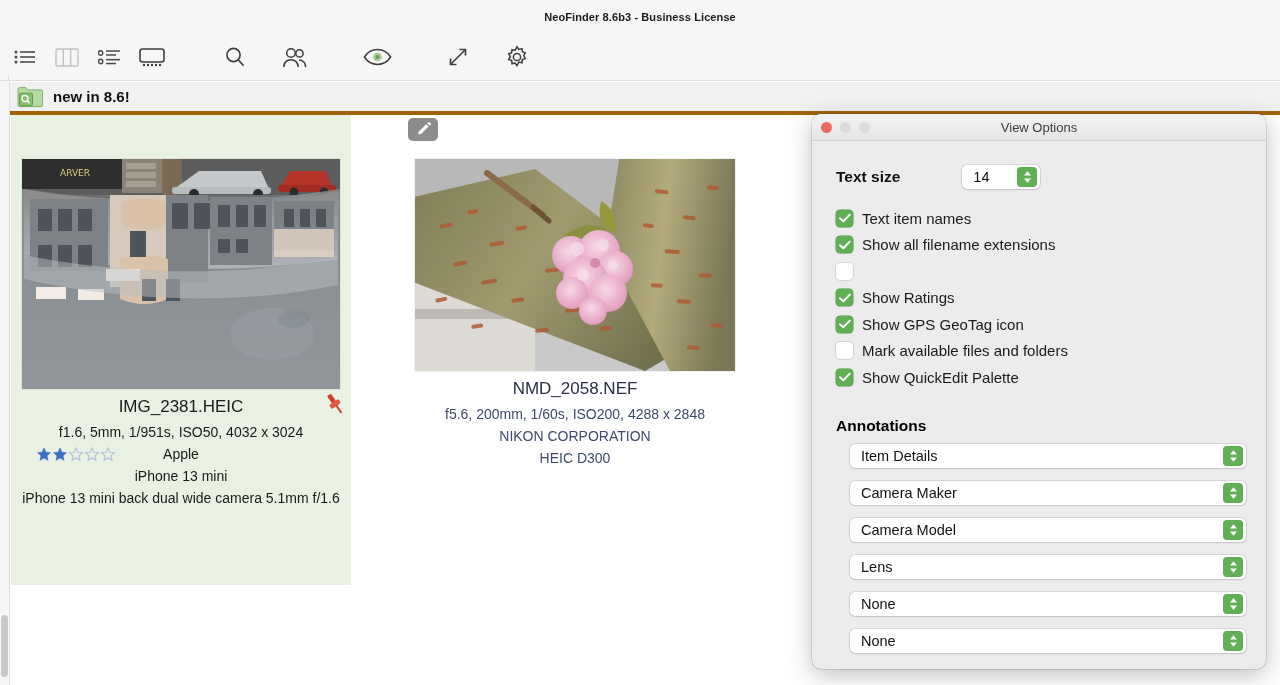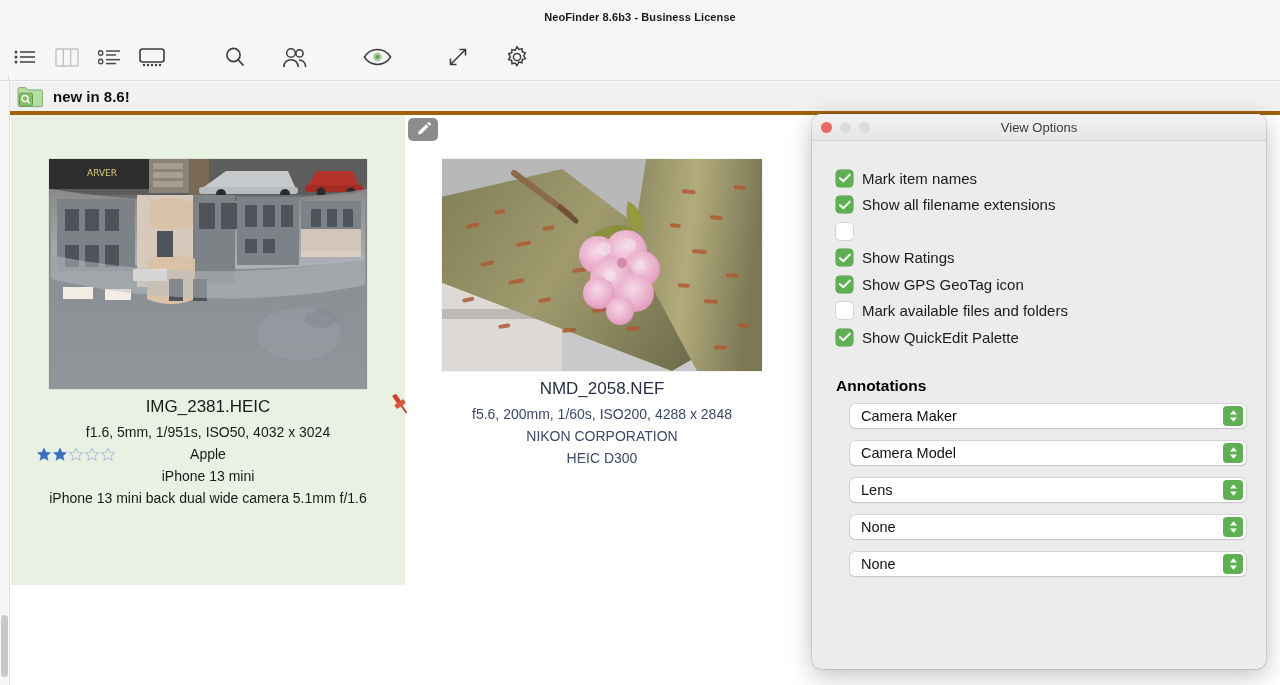--- a/index.html
+++ b/index.html
@@ -60,22 +60,22 @@
     position: absolute; left: 1px; top: 615px; width: 7px; height: 62px;
     background: #c9c9c9; border-radius: 4px;
   }
 
   
   .content {
     position: absolute; left: 11px; top: 115px; width: 1269px; height: 570px;
     background: #ffffff;
   }
   .cell {
-    position: absolute; top: 0; width: 394px; height: 470px;
-    display: flex; flex-direction: column; 
+    position: absolute; top: 0; width: 340px; height: 470px;
+    display: flex; flex-direction: column; align-items: center;
   }
   .cell.selected { background: #e8f1e2; }
   .thumb-wrap {
     position: relative; margin-top: 44px;
     display: flex; align-items: center; justify-content: center;
   }
   .thumb {
     display: block; border: 0; box-shadow: 0 0 0 0.5px rgba(0,0,0,.10);
   }
   .pin {
@@ -493,29 +493,41 @@
       <span class="traffic">
         <span class="dot red"></span>
         <span class="dot gray"></span>
         <span class="dot gray"></span>
       </span>
       <span class="label">View Options</span>
     </div>
 
     <div class="panel-body">
 
+      <div class="row-textsize">
+        <span class="lbl">Text size</span>
+        <span class="stepper">
+          <span class="val">14</span>
+          <span class="arrows">
+            <svg width="13" height="16" viewBox="0 0 13 16">
+              <polygon points="6.5,2.2 10,6.4 3,6.4" fill="#ffffff"></polygon>
+              <polygon points="6.5,13.8 10,9.6 3,9.6" fill="#ffffff"></polygon>
+            </svg>
+          </span>
+        </span>
+      </div>
 
       <div class="checks">
         <div class="chk-row">
           <span class="chk on">
             <svg width="12" height="10" viewBox="0 0 12 10">
                 <polyline points="1,5.2 4.3,8.3 10.8,1.6" fill="none" stroke="#fff" stroke-width="2" stroke-linecap="round" stroke-linejoin="round"></polyline>
               </svg>
           </span>
-          <span class="chk-label">Mark item names</span>
+          <span class="chk-label">Text item names</span>
         </div>
         <div class="chk-row">
           <span class="chk on">
             <svg width="12" height="10" viewBox="0 0 12 10">
                 <polyline points="1,5.2 4.3,8.3 10.8,1.6" fill="none" stroke="#fff" stroke-width="2" stroke-linecap="round" stroke-linejoin="round"></polyline>
               </svg>
           </span>
           <span class="chk-label">Show all filename extensions</span>
         </div>
         <div class="chk-row">
@@ -547,20 +559,29 @@
                 <polyline points="1,5.2 4.3,8.3 10.8,1.6" fill="none" stroke="#fff" stroke-width="2" stroke-linecap="round" stroke-linejoin="round"></polyline>
               </svg>
           </span>
           <span class="chk-label">Show QuickEdit Palette</span>
         </div>
       </div>
 
       <div class="annot-title">Annotations</div>
 
       <div class="popups">
+        <div class="popup">
+          <span class="ptext">Item Details</span>
+          <span class="parrows">
+            <svg width="13" height="16" viewBox="0 0 13 16">
+              <polygon points="6.5,2.2 10,6.4 3,6.4" fill="#ffffff"></polygon>
+              <polygon points="6.5,13.8 10,9.6 3,9.6" fill="#ffffff"></polygon>
+            </svg>
+          </span>
+        </div>
         <div class="popup">
           <span class="ptext">Camera Maker</span>
           <span class="parrows">
             <svg width="13" height="16" viewBox="0 0 13 16">
               <polygon points="6.5,2.2 10,6.4 3,6.4" fill="#ffffff"></polygon>
               <polygon points="6.5,13.8 10,9.6 3,9.6" fill="#ffffff"></polygon>
             </svg>
           </span>
         </div>
         <div class="popup">

